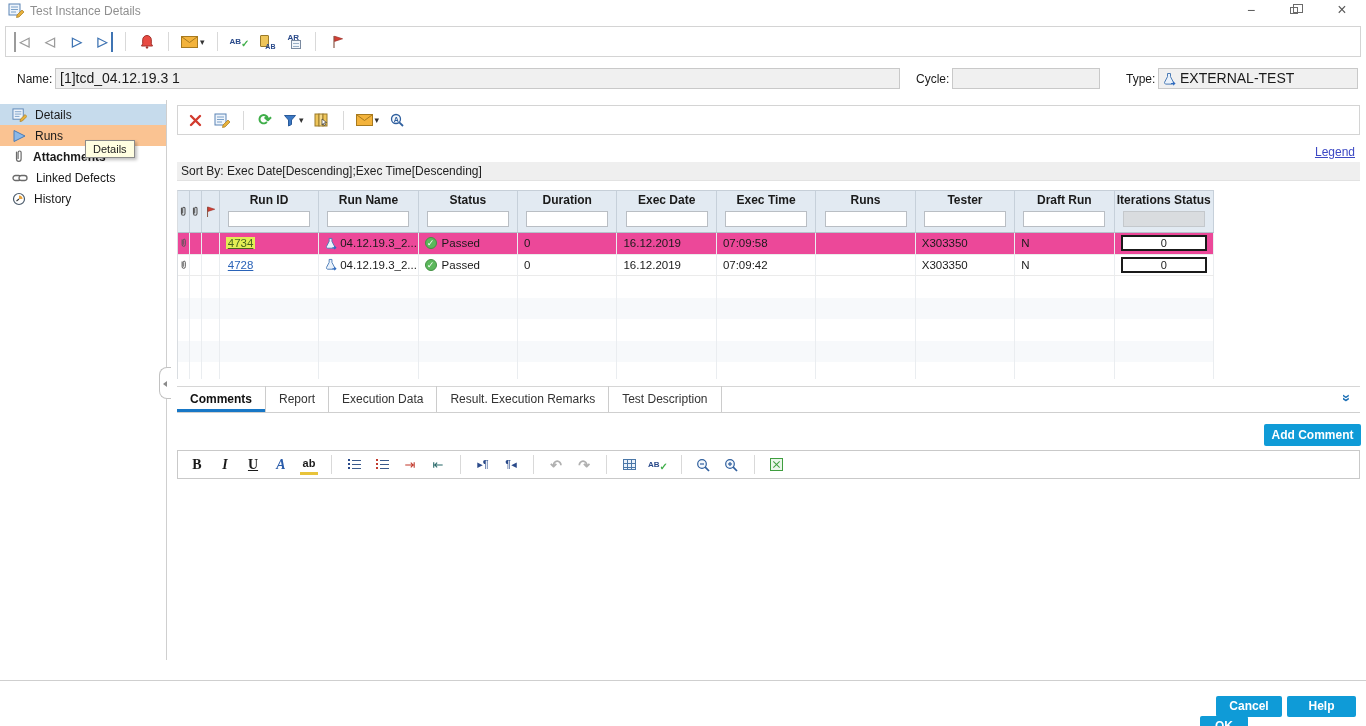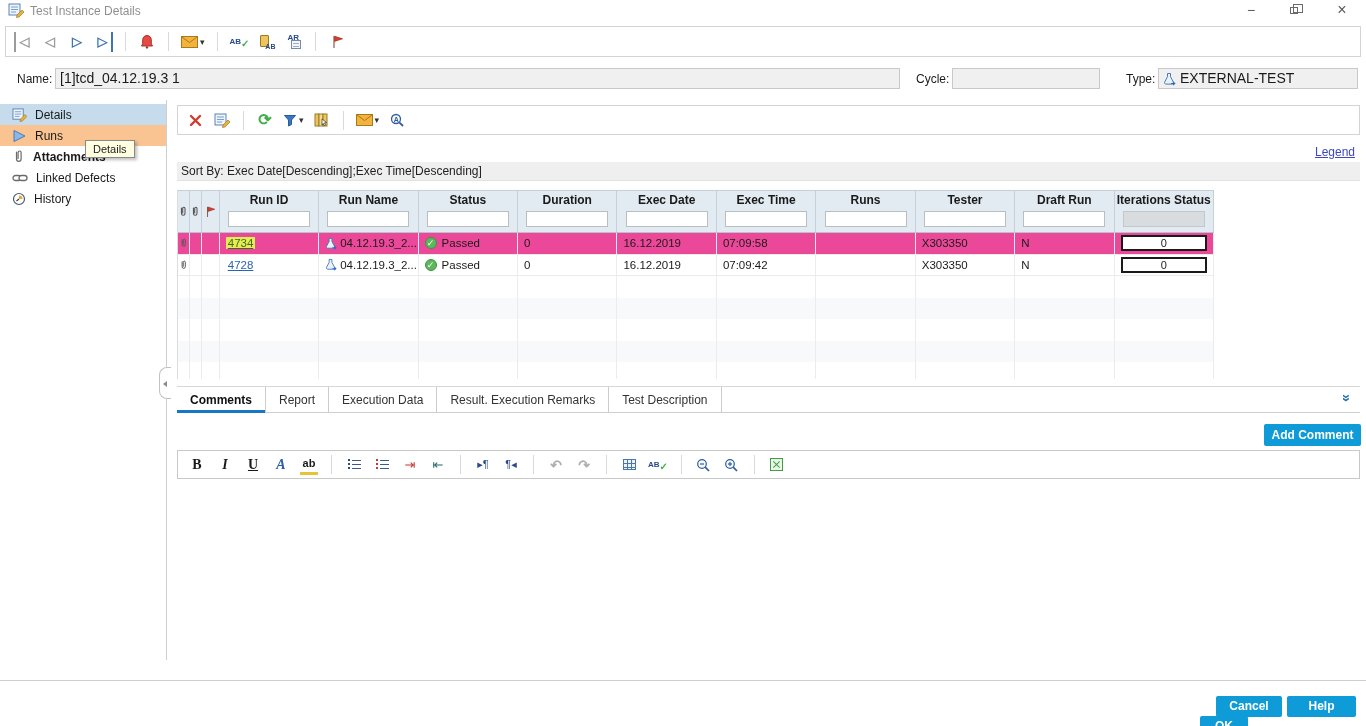--- a/index.html
+++ b/index.html
@@ -86,21 +86,21 @@
   .gc.ctr { justify-content:center; padding-left:0; }
   .runlink { color:#2a63b8; text-decoration:underline; cursor:pointer; padding:0 2px; }
   .runlink.hl { background:#e3ee55; color:#47661d; }
   .ckc { width:12px; height:12px; border-radius:50%; background:#5cb85c; border:1px solid #449044; color:#fff;
          font-size:9px; line-height:11px; text-align:center; margin-right:5px; flex:0 0 auto; }
   .itbox { width:86px; height:16px; border:2px solid #1a1a1a; background:#fff; font-size:11px; line-height:12px; text-align:center; }
   .rn-ic { margin-right:3px; flex:0 0 auto; }
 
   
   .tabsrow { position:absolute; left:0; top:286px; width:1183px; height:27px; border-top:1px solid #d6d6d6;
-             border-bottom:1px solid #cfcfcf; display:flex; align-items:center; }
+             border-bottom:1px solid #cfcfcf; display:flex; align-items:flex-end; }
   .tab { padding:0 13px; line-height:26px; font-size:12px; color:#333; border-right:1px solid #cccccc; cursor:pointer; }
   .tab.active { font-weight:bold; color:#111; box-shadow:inset 0 -3px 0 #1777c6; }
   .chev2 { position:absolute; right:10px; top:290px; color:#1a6fb5; font-weight:bold; font-size:14px;
            transform:rotate(90deg); cursor:pointer; }
   .add-btn { position:absolute; right:0; top:324px; width:97px; height:22px; background:#0f9bd7; color:#fff;
              font-weight:bold; font-size:12px; text-align:center; line-height:22px; border-radius:2px; cursor:pointer; }
 
   
   .tb-ed { left:0; top:350px; width:1183px; height:29px; padding-left:10px; gap:10px; border:1px solid #c9c9c9; }
   .edL { font-family:"Liberation Serif", serif; font-size:14px; font-weight:bold; }

